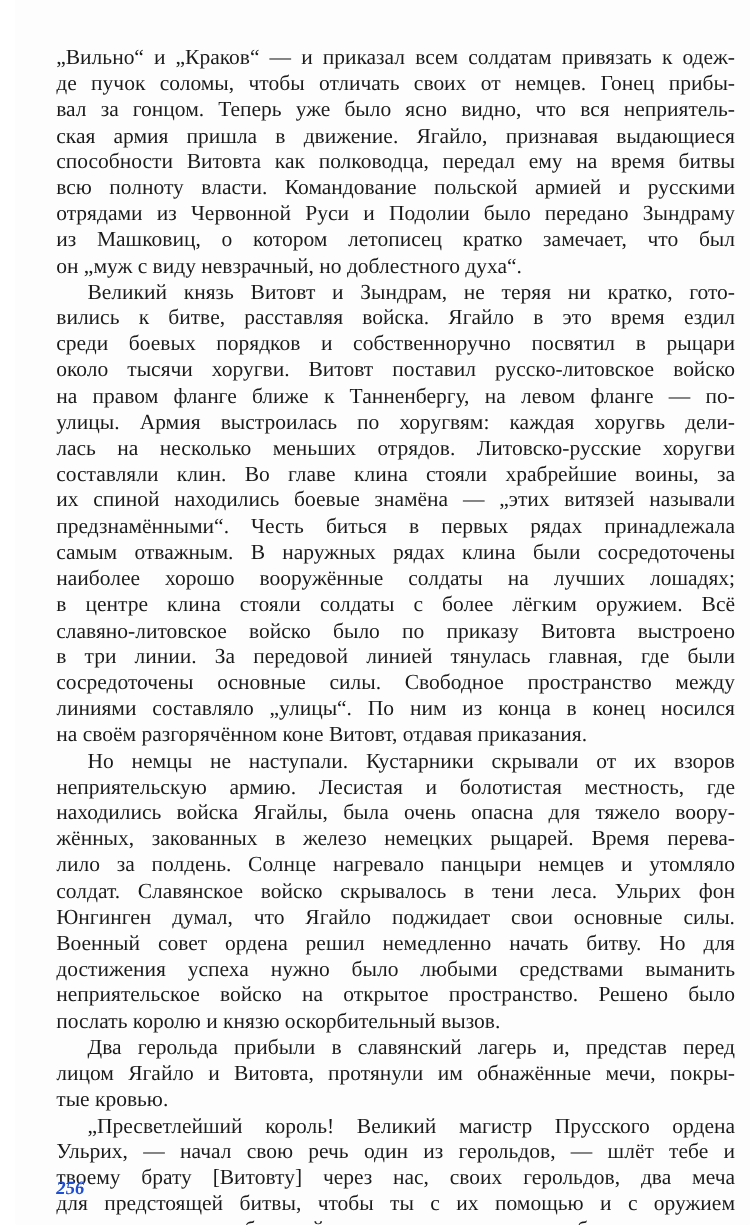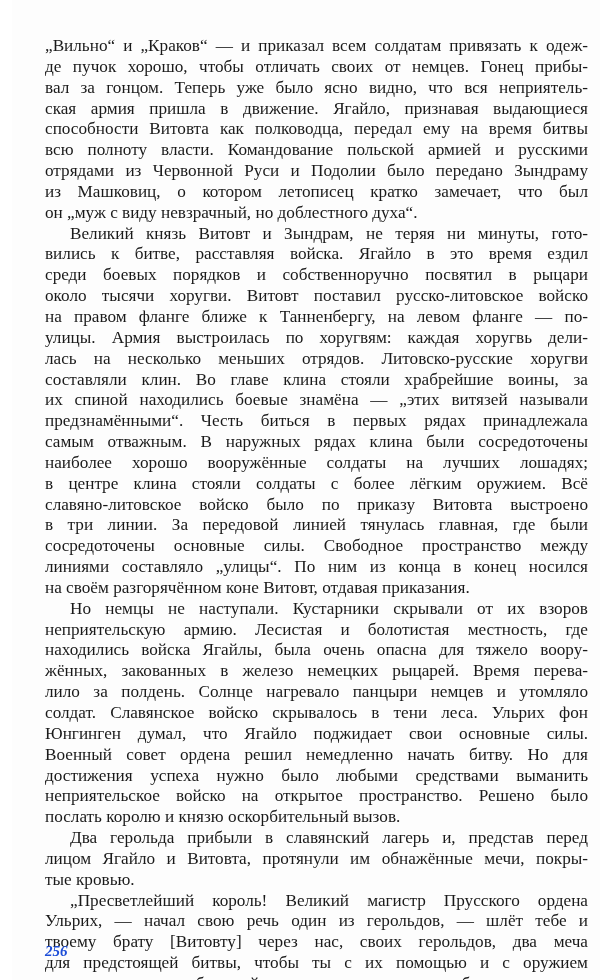--- a/index.html
+++ b/index.html
@@ -38,29 +38,29 @@
     font-size: 15px;
     color: #1d4ed8;
   }
 </style>
 </head>
 <body>
 
 <div class="page">
   <div class="text-block" id="text-block">
       <span class="line">„Вильно“ и „Краков“ — и приказал всем солдатам привязать к одеж-</span>
-      <span class="line">де пучок хорошо, чтобы отличать своих от немцев. Гонец прибы-</span>
+      <span class="line">де пучок соломы, чтобы отличать своих от немцев. Гонец прибы-</span>
       <span class="line">вал за гонцом. Теперь уже было ясно видно, что вся неприятель-</span>
       <span class="line">ская армия пришла в движение. Ягайло, признавая выдающиеся</span>
       <span class="line">способности Витовта как полководца, передал ему на время битвы</span>
       <span class="line">всю полноту власти. Командование польской армией и русскими</span>
       <span class="line">отрядами из Червонной Руси и Подолии было передано Зындраму</span>
       <span class="line">из Машковиц, о котором летописец кратко замечает, что был</span>
       <span class="line last">он „муж с виду невзрачный, но доблестного духа“.</span>
-      <span class="line indent">Великий князь Витовт и Зындрам, не теряя ни минуты, гото-</span>
+      <span class="line indent">Великий князь Витовт и Зындрам, не теряя ни кратко, гото-</span>
       <span class="line">вились к битве, расставляя войска. Ягайло в это время ездил</span>
       <span class="line">среди боевых порядков и собственноручно посвятил в рыцари</span>
       <span class="line">около тысячи хоругви. Витовт поставил русско-литовское войско</span>
       <span class="line">на правом фланге ближе к Танненбергу, на левом фланге — по-</span>
       <span class="line">улицы. Армия выстроилась по хоругвям: каждая хоругвь дели-</span>
       <span class="line">лась на несколько меньших отрядов. Литовско-русские хоругви</span>
       <span class="line">составляли клин. Во главе клина стояли храбрейшие воины, за</span>
       <span class="line">их спиной находились боевые знамёна — „этих витязей называли</span>
       <span class="line">предзнамёнными“. Честь биться в первых рядах принадлежала</span>
       <span class="line">самым отважным. В наружных рядах клина были сосредоточены</span>

